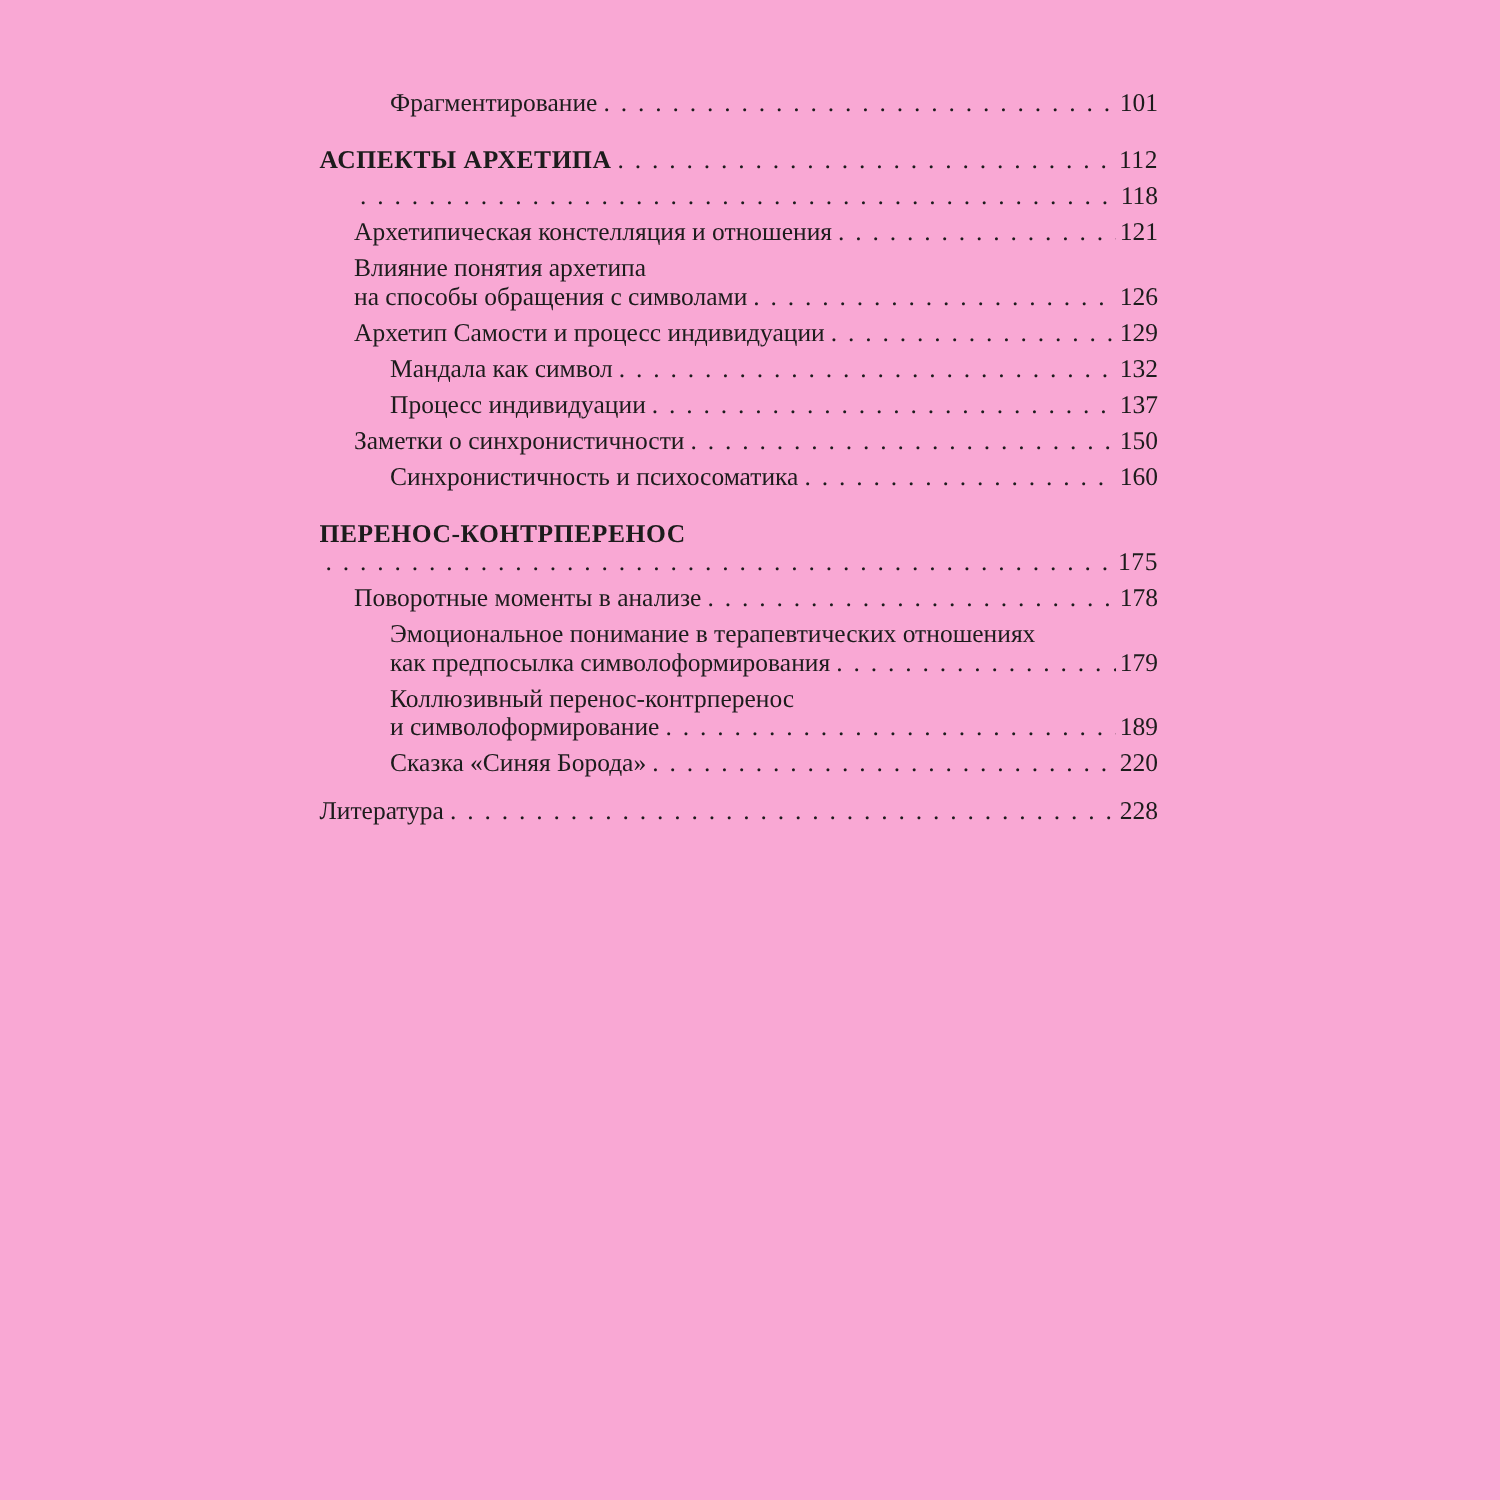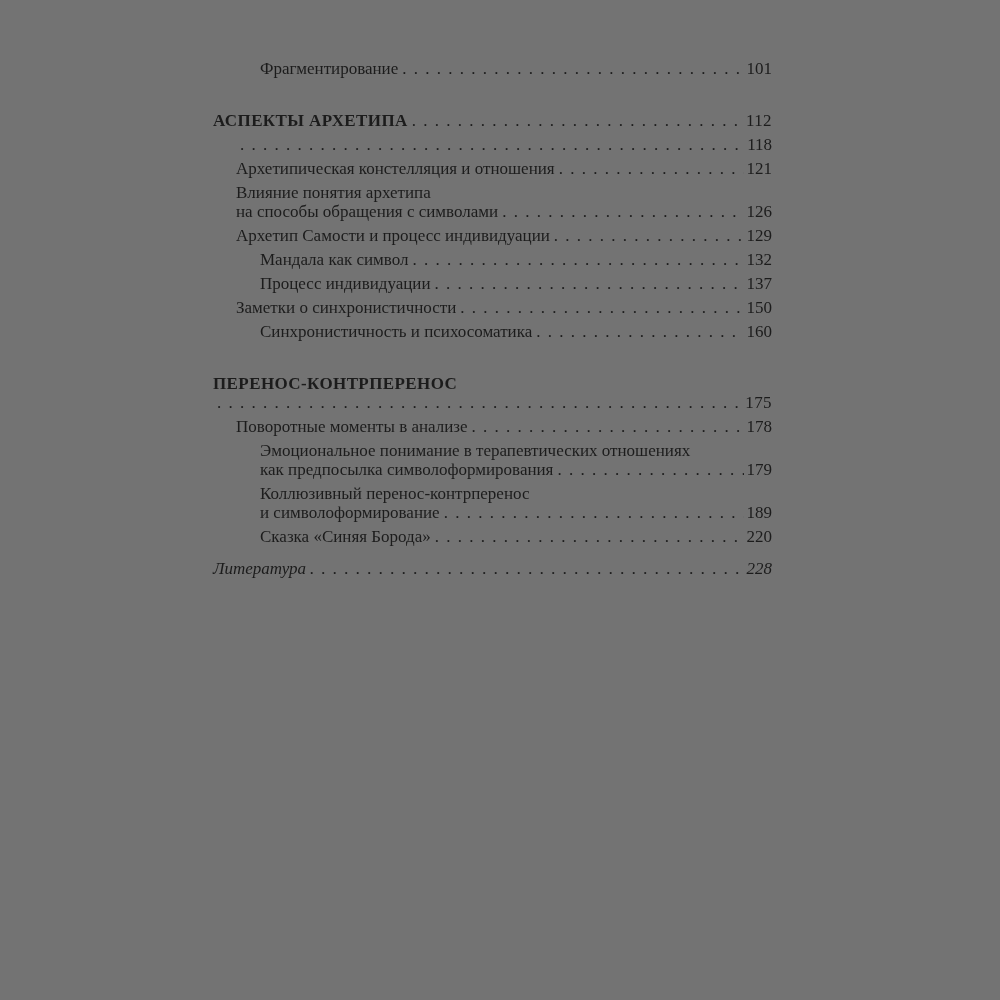--- a/index.html
+++ b/index.html
@@ -11,43 +11,42 @@
     width: 1000px;
     height: 1000px;
     position: relative;
     font-family: "Liberation Serif", "DejaVu Serif", serif;
     color: #1c1c1c;
     overflow: hidden;
   }
   .page {
     position: absolute;
     inset: 0;
-    background: #737373;
+    background: #f9a8d4;
   }
   .toc {
     position: absolute;
     left: 213px;
     top: 54px;
     width: 559px;
     font-size: 17px;
     line-height: 19px;
   }
   .entry {
     margin-top: 5px;
   }
   .entry.level-1 { padding-left: 23px; }
   .entry.level-2 { padding-left: 47px; }
   .entry.section {
     font-weight: bold;
-    margin-top: 33px;
+    margin-top: 19px;
     letter-spacing: 0.4px;
   }
   .entry.final {
     margin-top: 13px;
-    font-style: italic;
   }
   .line { display: block; }
   .lastline {
     display: flex;
     align-items: baseline;
   }
   .title { white-space: nowrap; }
   .leader {
     flex: 1 1 auto;
     overflow: hidden;

